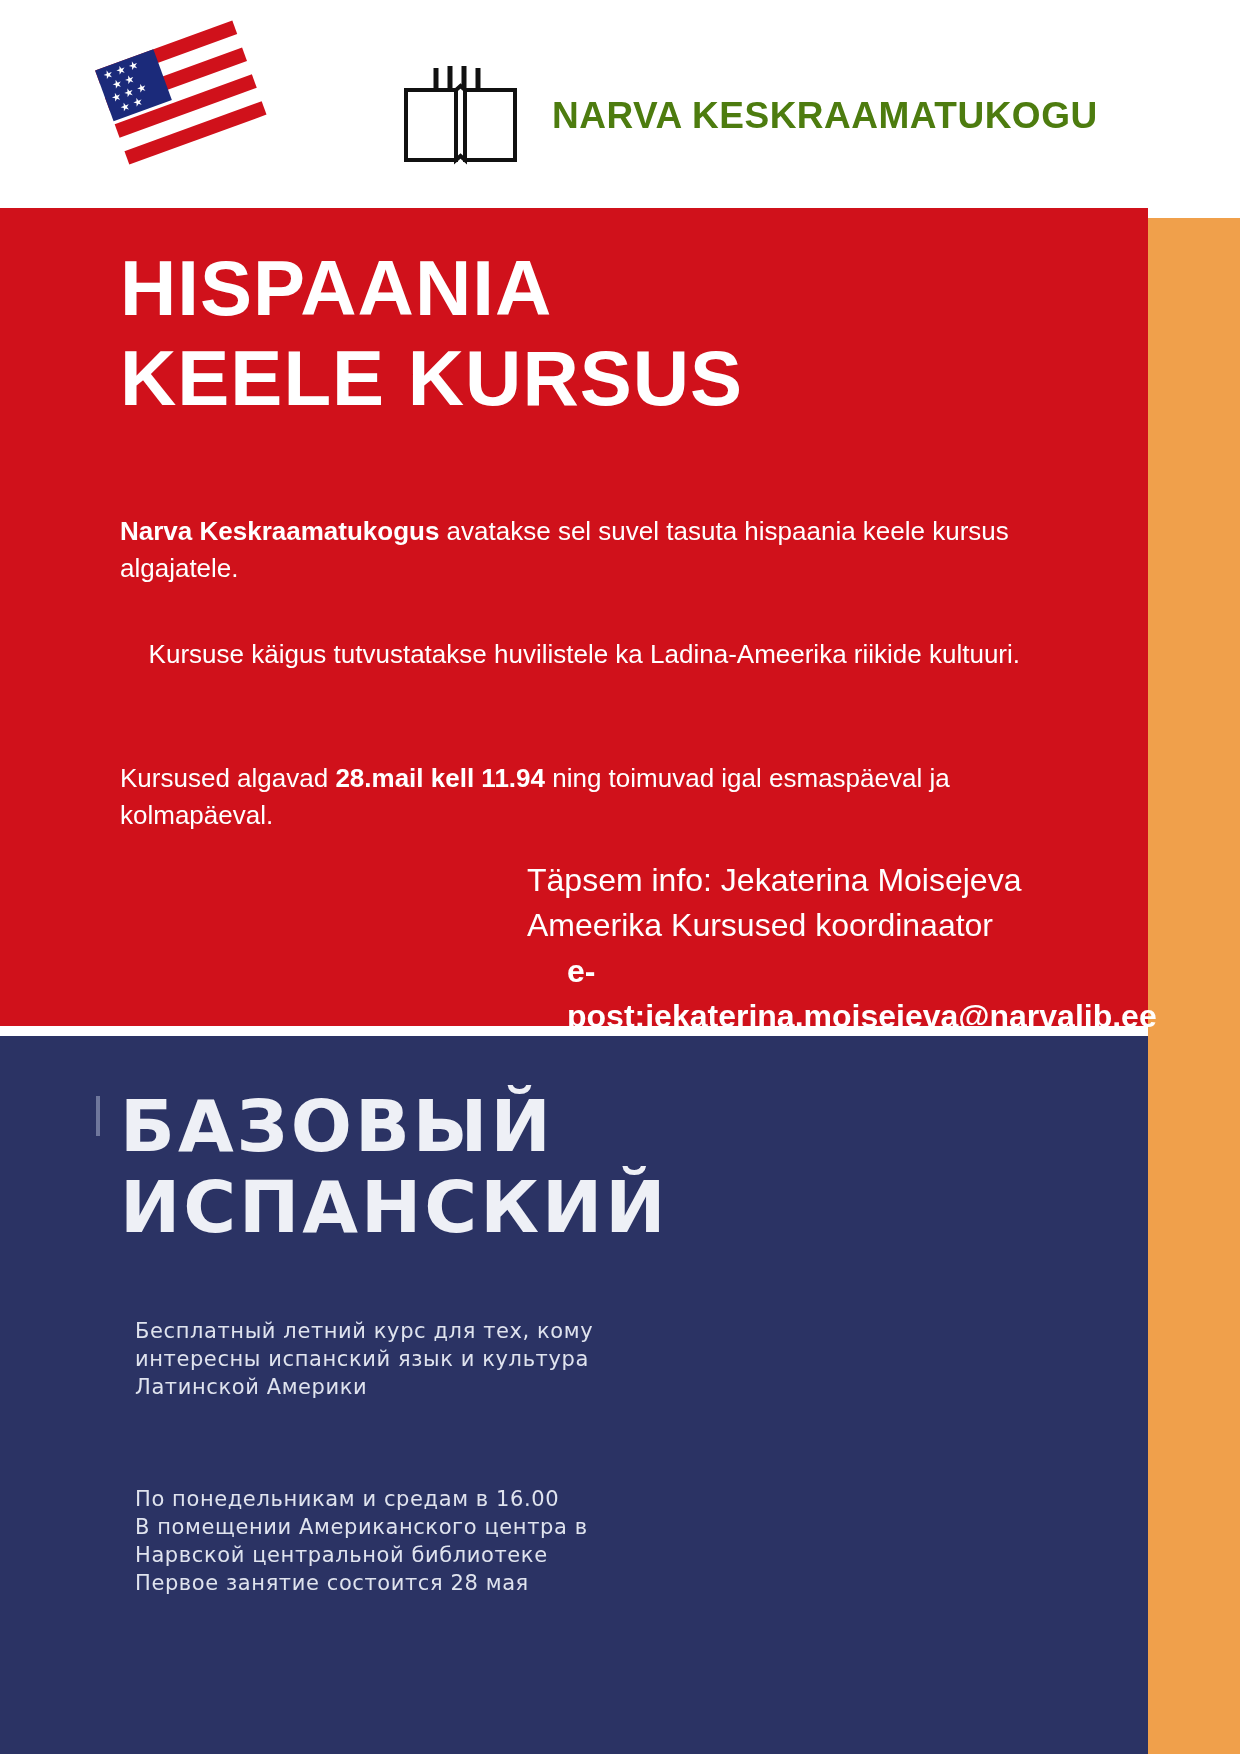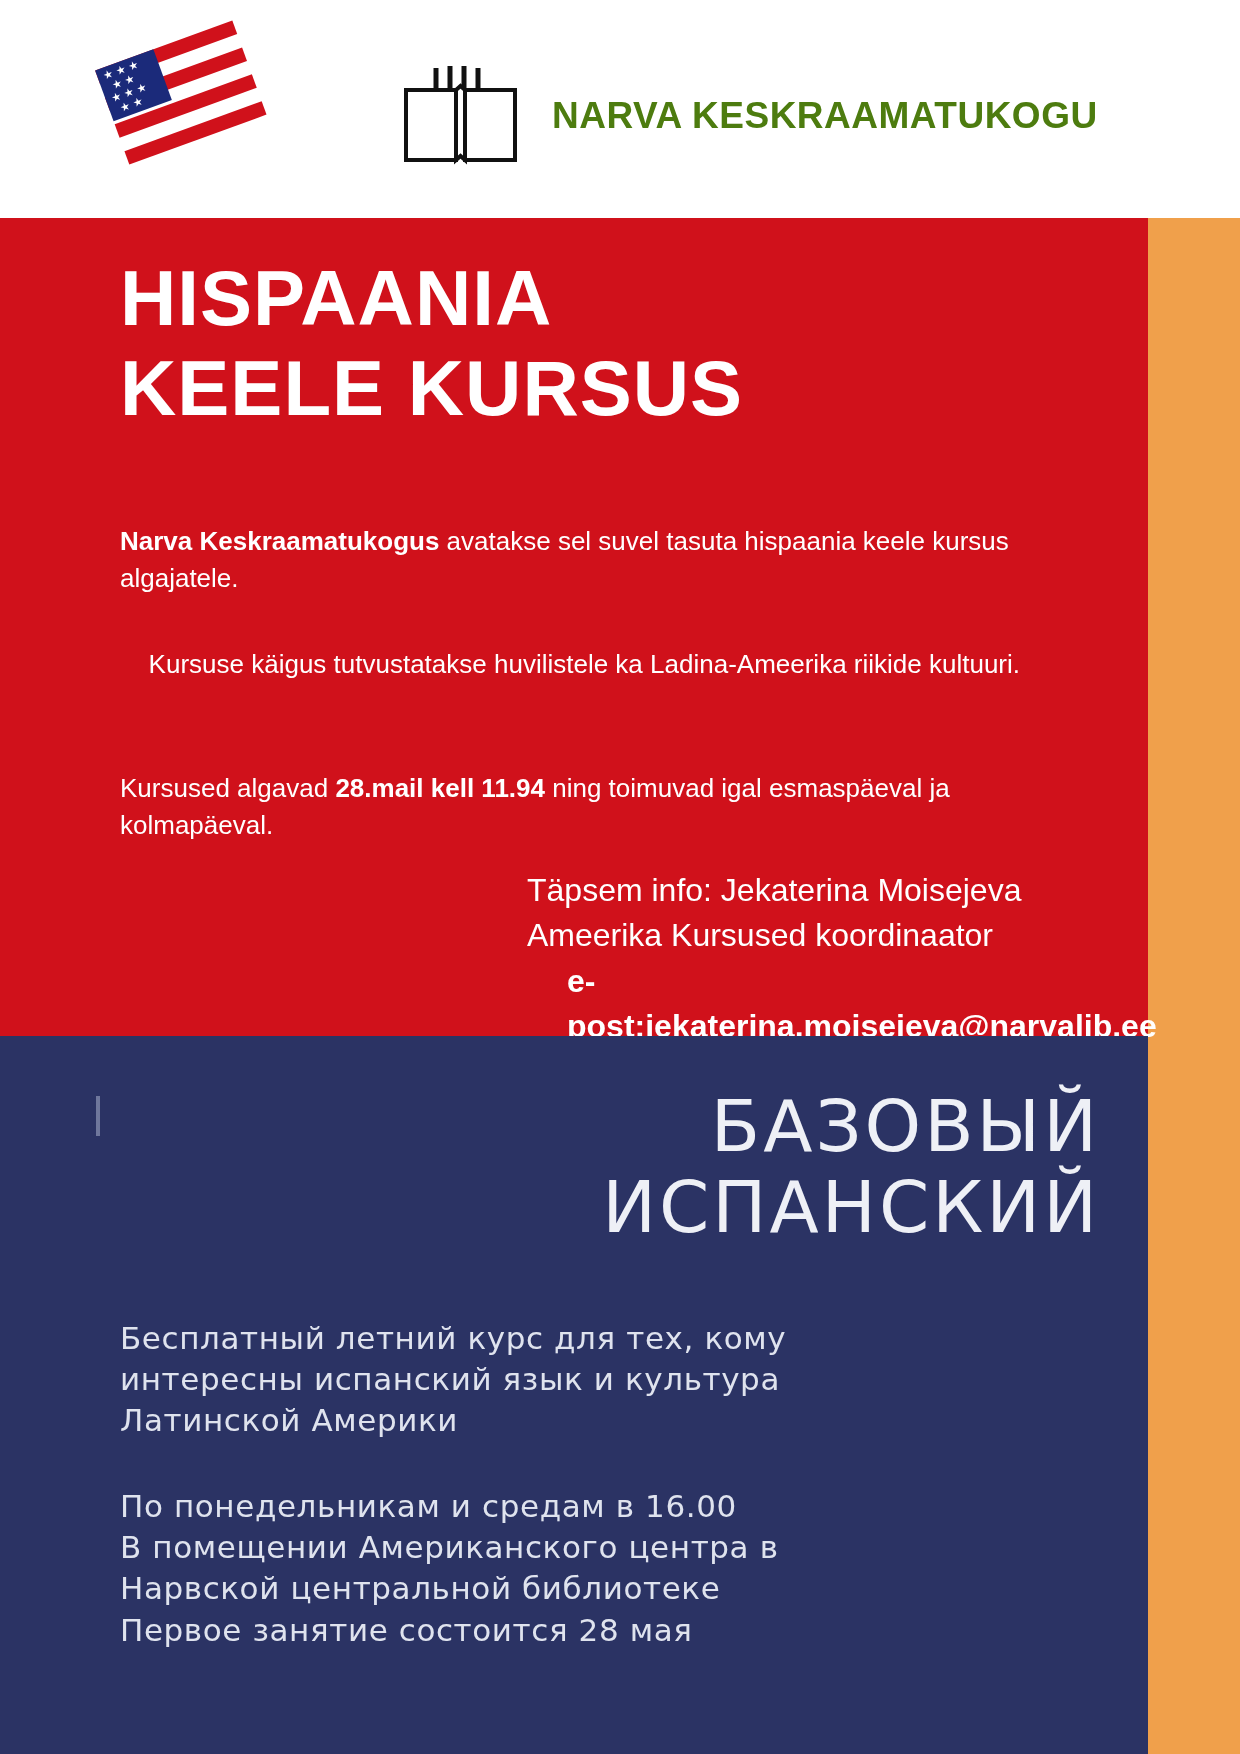--- a/index.html
+++ b/index.html
@@ -63,21 +63,21 @@
     top: 218px;
     width: 92px;
     height: 1536px;
     background: #f0a04b;
   }
 
   
   .red-block {
     position: absolute;
     left: 0;
-    top: 218px;
+    top: 208px;
     width: 1148px;
     height: 818px;
     background: #d0111b;
     color: #ffffff;
   }
   .est-title {
     position: absolute;
     left: 120px;
     top: 36px;
     width: 980px;
@@ -129,32 +129,31 @@
     color: #e8eaf2;
     overflow: hidden;
   }
   .rus-title {
     position: absolute;
     left: 120px;
     top: 50px;
     width: 980px;
     font-size: 72px;
     line-height: 1.12;
-    font-weight: normal;
+    font-weight: bold;
     letter-spacing: 3px;
     color: #eef0f6;
     font-family: "DejaVu Sans", sans-serif;
     white-space: pre-line;
-    text-align: right;
   }
   .rus-p {
     position: absolute;
-    left: 120px;
+    left: 135px;
     width: 860px;
-    font-size: 31px;
+    font-size: 21px;
     line-height: 1.33;
     letter-spacing: 0.6px;
     color: #dfe3ee;
     font-family: "DejaVu Sans", sans-serif;
     white-space: pre-line;
   }
   .rus-p1 { top: 282px; }
   .rus-p2 { top: 450px; }
   .navy-tick {
     position: absolute;

